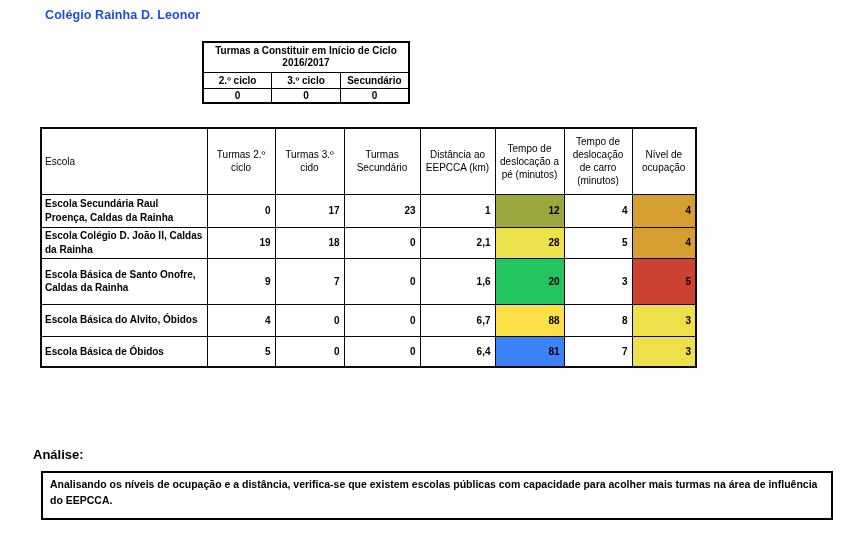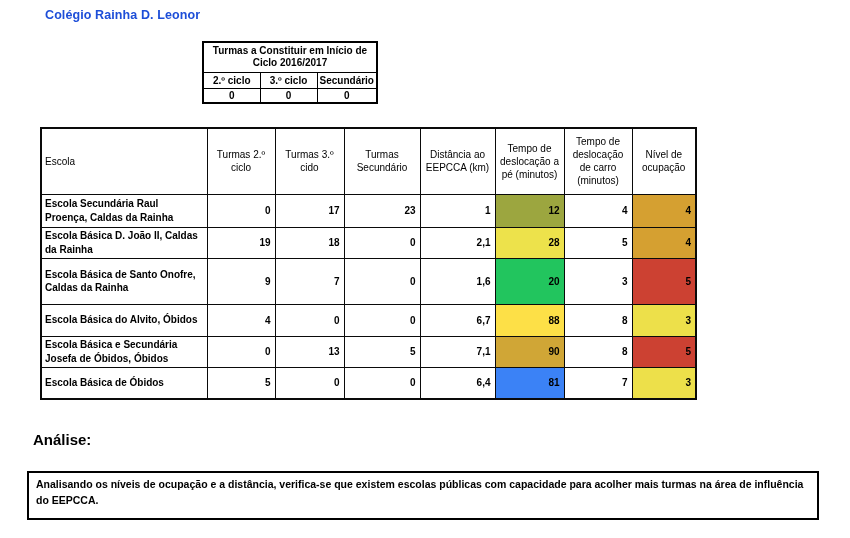--- a/index.html
+++ b/index.html
@@ -19,21 +19,21 @@
     font-size: 12.5px;
     font-weight: bold;
     color: #1d4ed8;
     letter-spacing: 0.1px;
   }
   
   .summary-table {
     position: absolute;
     left: 202px;
     top: 41px;
-    width: 176px;
+    width: 208px;
     border-collapse: collapse;
     border: 2px solid #000;
     font-size: 10px;
     font-weight: bold;
     text-align: center;
   }
   .summary-table th, .summary-table td {
     border: 1px solid #000;
     padding: 1px 2px;
     vertical-align: middle;
@@ -75,27 +75,27 @@
   .main-table tbody tr:nth-child(2) td { height: 31px; }
   .main-table tbody tr:nth-child(3) td { height: 46px; }
   .main-table tbody tr:nth-child(4) td { height: 32px; }
   .main-table tbody tr:nth-child(5) td { height: 31px; }
   .main-table tbody tr:nth-child(6) td { height: 32px; }
   .main-table tbody tr:nth-child(7) td { height: 31px; }
   
   .analysis-label {
     position: absolute;
     left: 33px;
-    top: 431px;
-    font-size: 15px;
+    top: 447px;
+    font-size: 13px;
     font-weight: bold;
   }
   .analysis-box {
     position: absolute;
-    left: 27px;
+    left: 41px;
     top: 471px;
     width: 792px;
     height: 49px;
     border: 2px solid #000;
     padding: 3px 7px;
     font-size: 10.5px;
     font-weight: bold;
     line-height: 1.55;
   }
 </style>
@@ -152,21 +152,21 @@
       <td class="c-escola">Escola Secundária Raul Proença, Caldas da Rainha</td>
       <td class="num">0</td>
       <td class="num">17</td>
       <td class="num">23</td>
       <td class="num">1</td>
       <td class="num" style="background-color: rgb(156, 166, 63);">12</td>
       <td class="num">4</td>
       <td class="num" style="background-color: rgb(213, 160, 49);">4</td>
     </tr>
         <tr>
-      <td class="c-escola">Escola Básica D. João II, Caldas da Rainha</td>
+      <td class="c-escola">Escola Colégio D. João II, Caldas da Rainha</td>
       <td class="num">19</td>
       <td class="num">18</td>
       <td class="num">0</td>
       <td class="num">2,1</td>
       <td class="num" style="background-color: rgb(237, 226, 75);">28</td>
       <td class="num">5</td>
       <td class="num" style="background-color: rgb(213, 160, 49);">4</td>
     </tr>
         <tr>
       <td class="c-escola">Escola Básica de Santo Onofre, Caldas da Rainha</td>
@@ -182,30 +182,20 @@
       <td class="c-escola">Escola Básica do Alvito, Óbidos</td>
       <td class="num">4</td>
       <td class="num">0</td>
       <td class="num">0</td>
       <td class="num">6,7</td>
       <td class="num" style="background-color: #fde047;">88</td>
       <td class="num">8</td>
       <td class="num" style="background-color: rgb(237, 224, 74);">3</td>
     </tr>
         <tr>
-      <td class="c-escola">Escola Básica e Secundária Josefa de Óbidos, Óbidos</td>
-      <td class="num">0</td>
-      <td class="num">13</td>
-      <td class="num">5</td>
-      <td class="num">7,1</td>
-      <td class="num" style="background-color: rgb(208, 166, 54);">90</td>
-      <td class="num">8</td>
-      <td class="num" style="background-color: rgb(204, 65, 50);">5</td>
-    </tr>
-        <tr>
       <td class="c-escola">Escola Básica de Óbidos</td>
       <td class="num">5</td>
       <td class="num">0</td>
       <td class="num">0</td>
       <td class="num">6,4</td>
       <td class="num" style="background-color: #3b82f6;">81</td>
       <td class="num">7</td>
       <td class="num" style="background-color: rgb(237, 224, 74);">3</td>
     </tr>
       </tbody>

